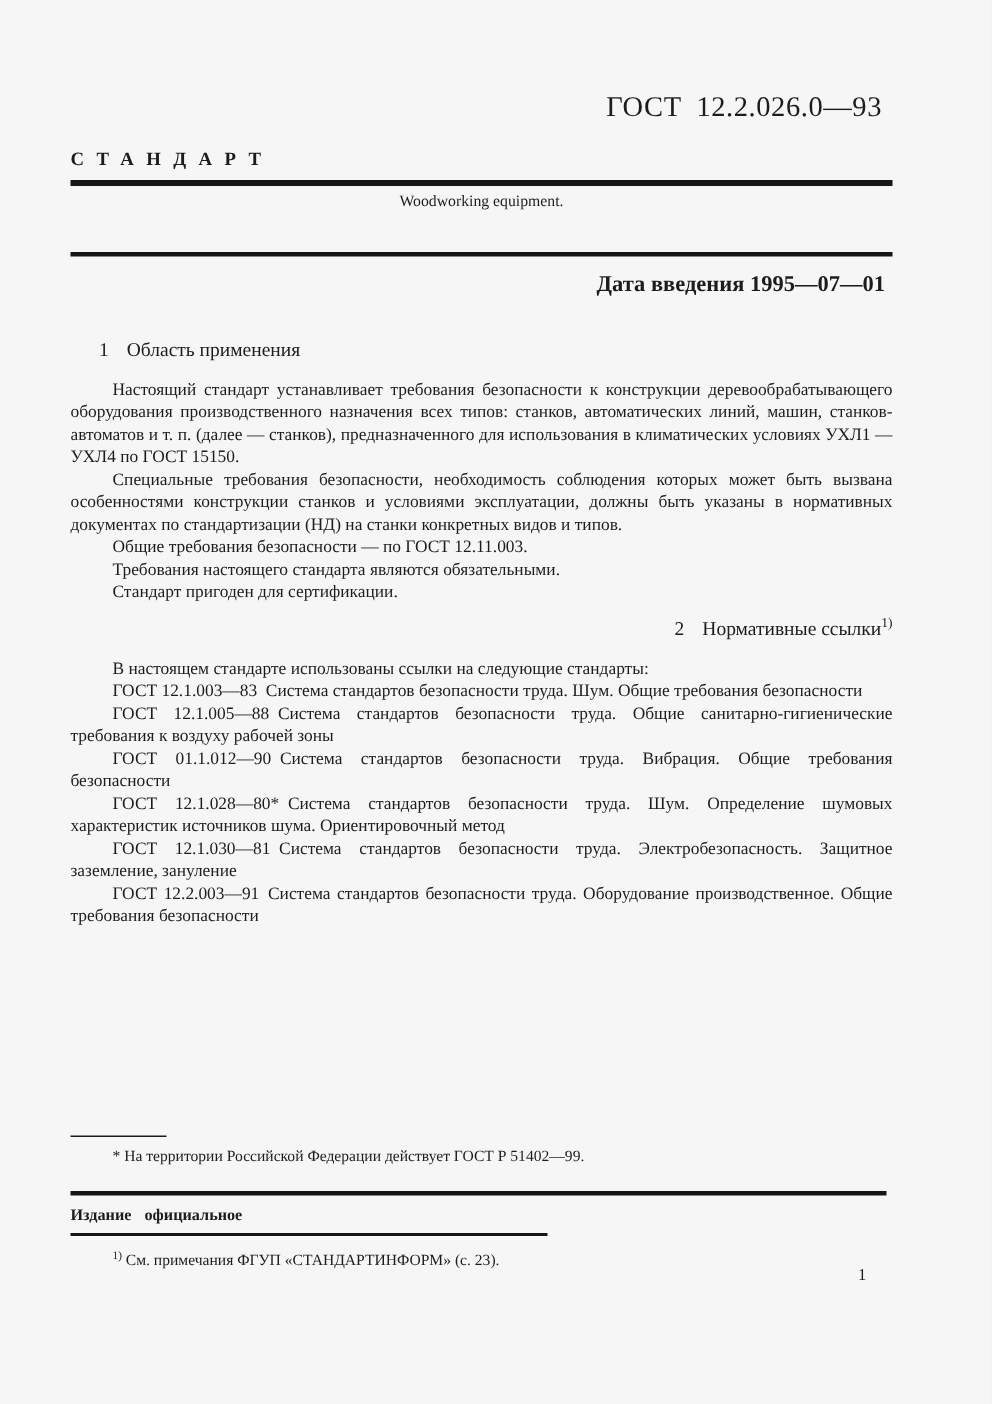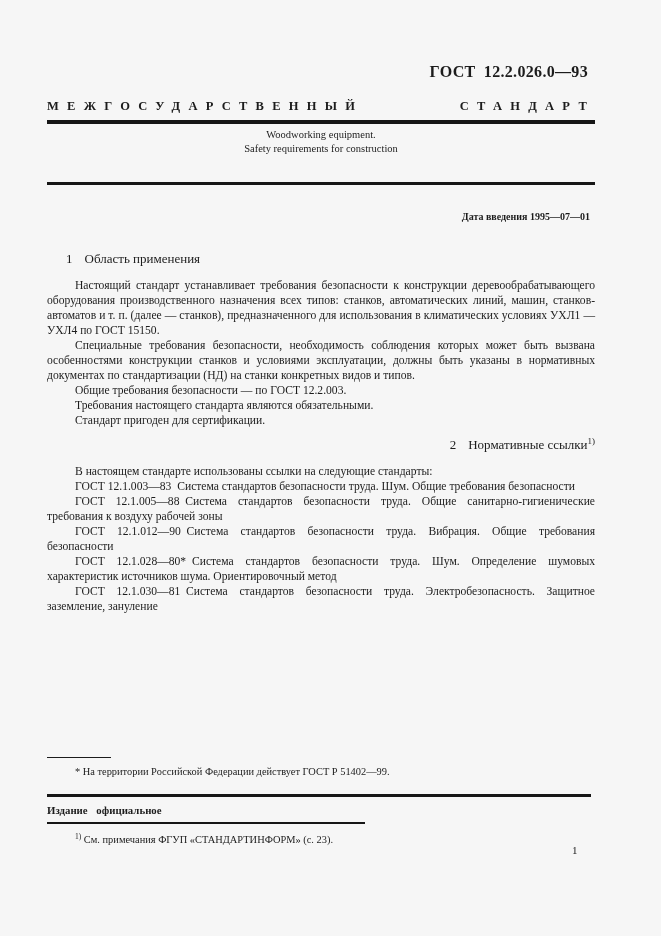--- a/index.html
+++ b/index.html
@@ -13,22 +13,22 @@
     width: 661px; height: 936px;
     background: #f6f6f6;
     color: #1c1c1c;
     box-sizing: border-box;
     padding: 64px 66px 0 47px;
     overflow: hidden;
   }
   .doc-number {
     text-align: right;
     padding-right: 7px;
-    font-weight: bold;
-    font-size: 16px;
+    font-weight: normal;
+    font-size: 19px;
     line-height: 16px;
     letter-spacing: 0.02em;
   }
   .standard-type {
     margin-top: 18px;
     display: flex;
     justify-content: space-between;
     font-weight: bold;
     font-size: 12.5px;
     line-height: 17px;
@@ -55,25 +55,25 @@
     line-height: 16px;
     font-weight: bold;
   }
   .doc-title-en {
     margin-top: 4px;
     text-align: center;
     font-size: 10.5px;
     line-height: 14px;
   }
   .effective-date {
-    margin-top: 24px;
+    margin-top: 12px;
     text-align: right;
     padding-right: 5px;
     font-weight: bold;
-    font-size: 10px;
+    font-size: 15px;
     line-height: 15px;
   }
   .section-heading {
     margin: 0;
     padding-left: 19px;
     font-size: 13px;
     line-height: 18px;
     font-weight: normal;
   }
   .section-heading .sec-num { margin-right: 12px; }
@@ -114,56 +114,55 @@
   }
 </style>
 </head>
 <body>
 
 <div class="page">
 
   <div class="doc-number">ГОСТ 12.2.026.0—93</div>
 
   <div class="standard-type">
-    <span>МЕЖГОСУДАРСТВЕННЫЙ</span>
     <span>СТАНДАРТ</span>
   </div>
 
   <div class="rule rule-thick"></div>
 
 
   <div class="doc-title-en">
     <div>Woodworking equipment.</div>
-    <div>Safety requirements for construction</div>
   </div>
 
   <div class="rule rule-mid"></div>
 
   <div class="effective-date">Дата введения 1995—07—01</div>
 
   <h3 class="section-heading h1-first">
     <span class="sec-num">1</span><span>Область применения</span>
   </h3>
 
   <p class="body-par">Настоящий стандарт устанавливает требования безопасности к конструкции деревообрабатывающего оборудования производственного назначения всех типов: станков, автоматических линий, машин, станков-автоматов и т. п. (далее — станков), предназначенного для использования в климатических условиях УХЛ1 — УХЛ4 по ГОСТ 15150.</p>
   <p class="body-par">Специальные требования безопасности, необходимость соблюдения которых может быть вызвана особенностями конструкции станков и условиями эксплуатации, должны быть указаны в нормативных документах по стандартизации (НД) на станки конкретных видов и типов.</p>
-  <p class="body-par">Общие требования безопасности — по ГОСТ 12.2.003.</p>
+  <p class="body-par">Общие требования безопасности — по ГОСТ 12.11.003.</p>
   <p class="body-par">Требования настоящего стандарта являются обязательными.</p>
   <p class="body-par">Стандарт пригоден для сертификации.</p>
 
   <h3 class="section-heading h2-second">
     <span class="sec-num">2</span><span>Нормативные ссылки</span><sup>1)</sup>
   </h3>
 
   <p class="body-par">В настоящем стандарте использованы ссылки на следующие стандарты:</p>
   <p class="body-par">ГОСТ 12.1.003—83 Система стандартов безопасности труда. Шум. Общие требования безопасности</p>
   <p class="body-par">ГОСТ 12.1.005—88 Система стандартов безопасности труда. Общие санитарно-гигиенические требования к воздуху рабочей зоны</p>
-  <p class="body-par">ГОСТ 12.1.012—90 Система стандартов безопасности труда. Вибрация. Общие требования безопасности</p>
+  <p class="body-par">ГОСТ 01.1.012—90 Система стандартов безопасности труда. Вибрация. Общие требования безопасности</p>
   <p class="body-par">ГОСТ 12.1.028—80* Система стандартов безопасности труда. Шум. Определение шумовых характеристик источников шума. Ориентировочный метод</p>
   <p class="body-par">ГОСТ 12.1.030—81 Система стандартов безопасности труда. Электробезопасность. Защитное заземление, зануление</p>
+  <p class="body-par">ГОСТ 12.2.003—91 Система стандартов безопасности труда. Оборудование производственное. Общие требования безопасности</p>
 
   <div class="bottom-block">
     <div class="footnote-rule"></div>
     <p class="footnote">* На территории Российской Федерации действует ГОСТ Р 51402—99.</p>
     <div class="rule rule-bottom"></div>
     <div class="edition-label">Издание официальное</div>
     <div class="rule rule-medium"></div>
     <p class="footnote ref-note"><sup>1)</sup> <span>См. примечания ФГУП «СТАНДАРТИНФОРМ» (с. 23).</span></p>
   </div>
 

